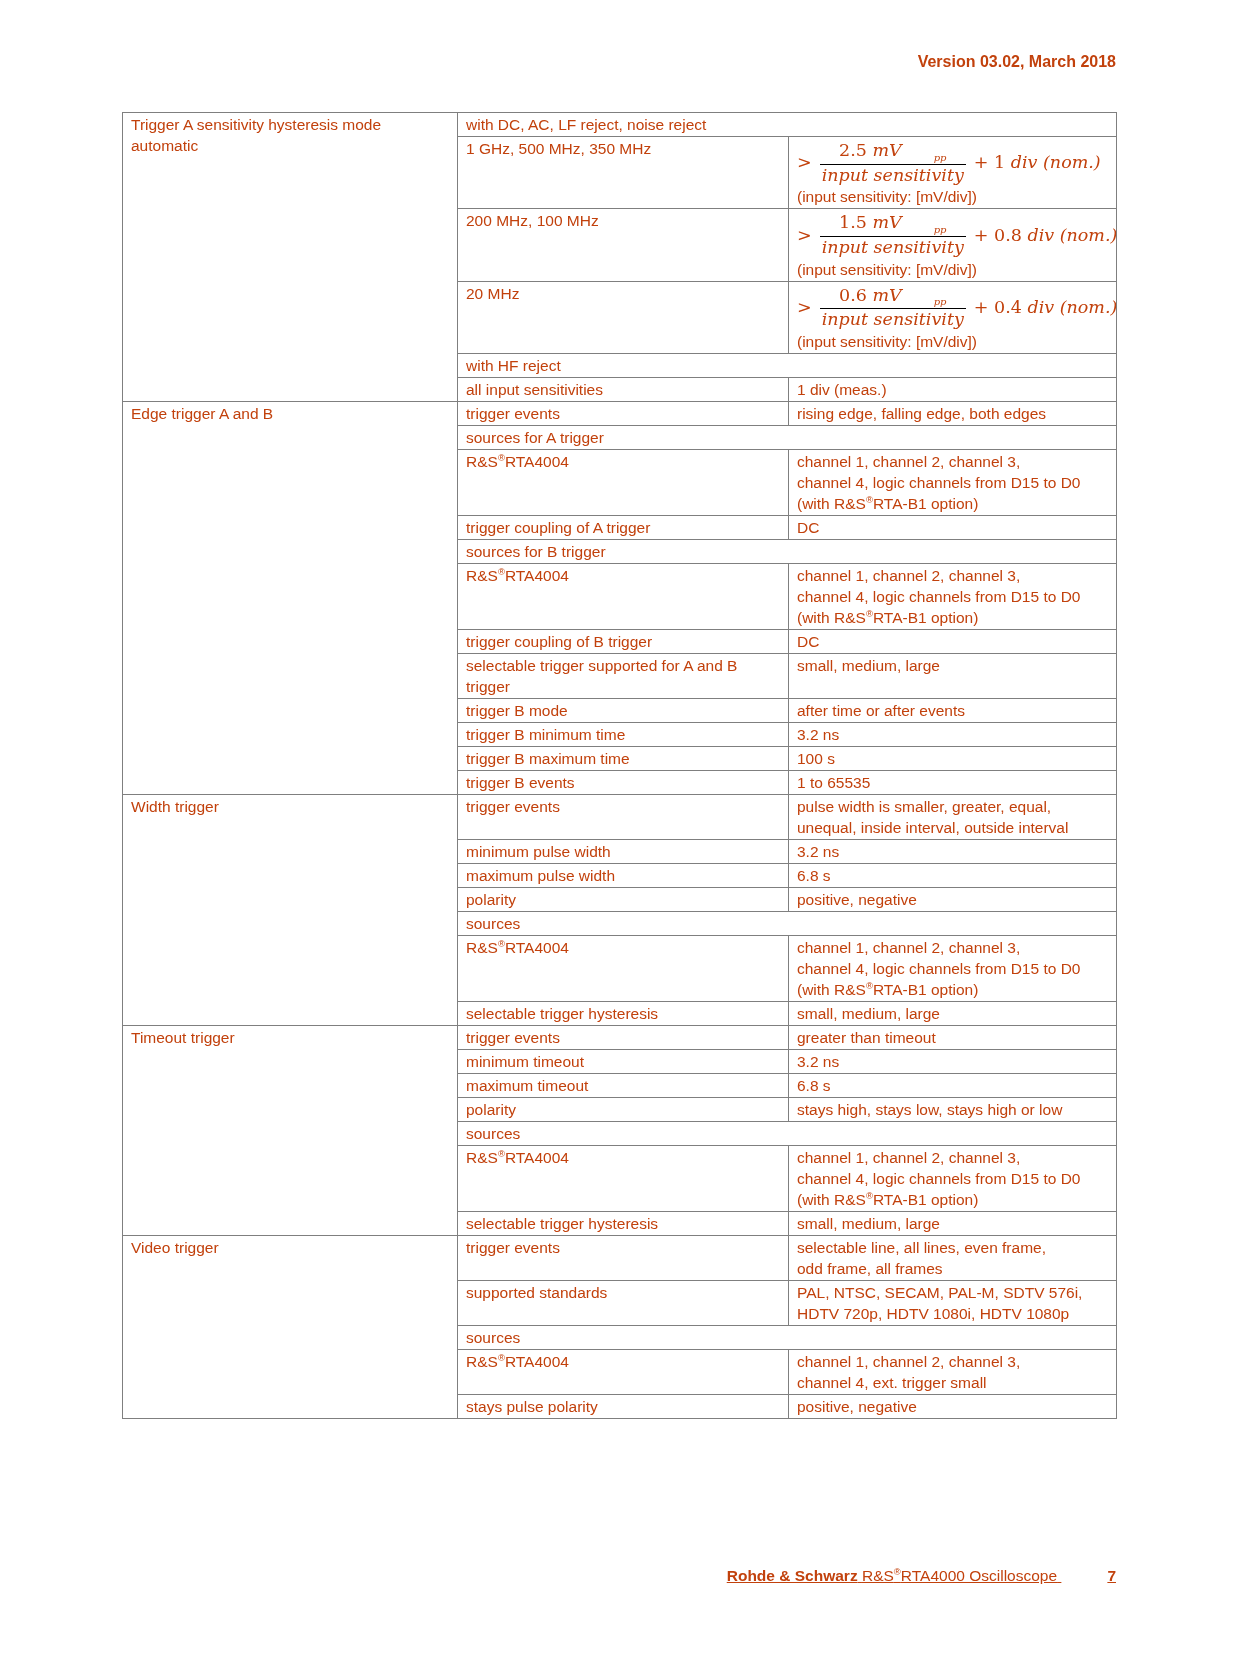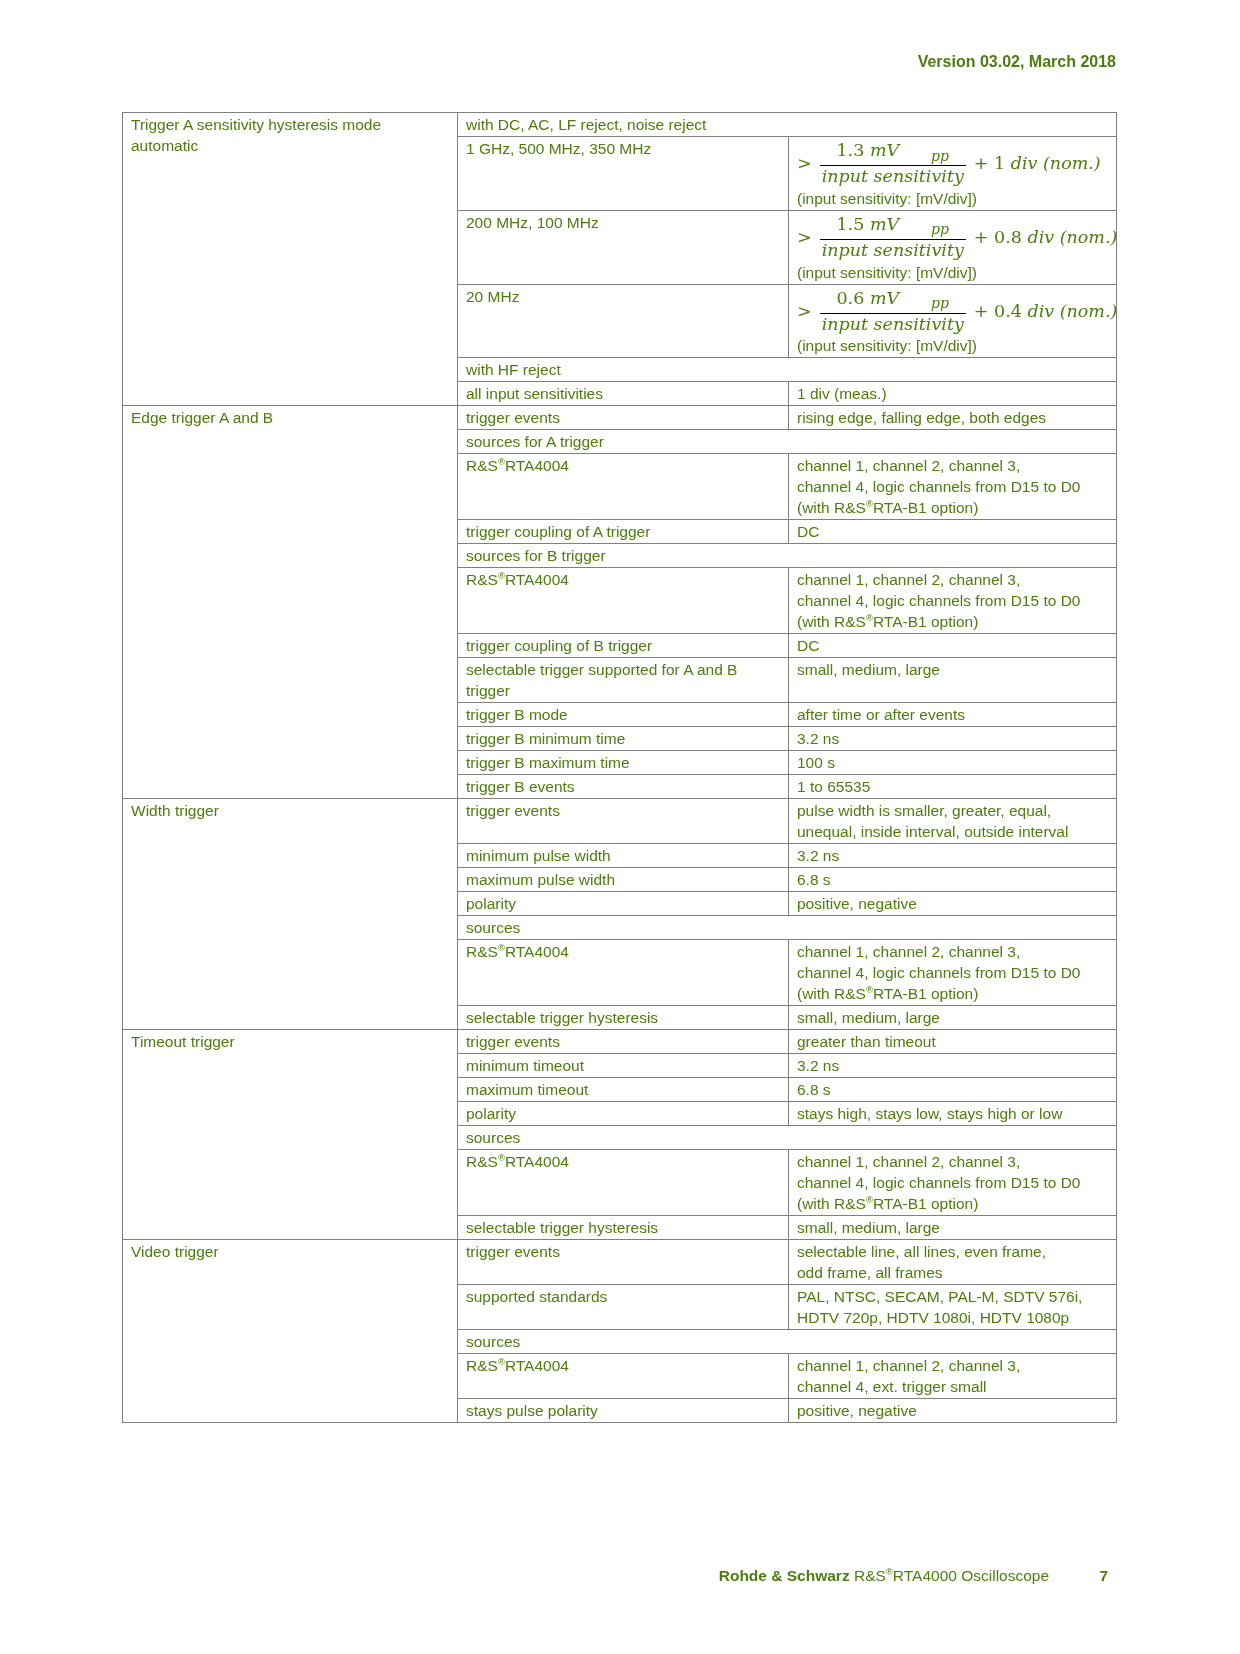--- a/index.html
+++ b/index.html
@@ -1,21 +1,21 @@
 <!DOCTYPE html>
 <html><head>
 <meta charset="utf-8">
 <style>
   html,body{margin:0;padding:0;background:#ffffff;}
   .page{
     position:relative;
     width:1240px;height:1654px;
     background:#ffffff;
     font-family:"Liberation Sans",sans-serif;
-    color:#4d7c0f;
+    color:#c2410c;
     overflow:hidden;
   }
   .header-version{
     position:absolute;
     top:52px;right:124px;
     font-size:16px;font-weight:bold;
     line-height:20px;
   }
   table.spec{
     position:absolute;
@@ -42,33 +42,34 @@
     font-style:italic;
     font-size:17.5px;
     line-height:1.12;
     padding:3px 0 1px 0;
   }
   .gt{font-style:normal;}
   .frac{display:inline-block;text-align:center;}
   .frac .num{display:block;padding:0 6px 1px 6px;white-space:nowrap;}
   .frac .den{display:block;border-top:1.4px solid #000;padding:1px 2px 0 2px;white-space:nowrap;}
   .upright{font-style:normal;}
-  .msub{font-size:14px;font-style:italic;margin-left:32px;}
+  .msub{font-size:10px;font-style:italic;margin-left:32px;}
   .tail{white-space:nowrap;}
   .formula-caption{
     font-family:"Liberation Sans",sans-serif;
     font-style:normal;
     font-size:15.5px;line-height:21px;
   }
   sup.reg{font-size:9.5px;line-height:0;vertical-align:super;}
   .footer{
     position:absolute;
-    top:1566px;right:132px;
+    top:1566px;right:124px;
     font-size:15.5px;line-height:20px;
     white-space:nowrap;
+    text-decoration:underline;
   }
   .footer .bold{font-weight:bold;}
   .footer .pagenum{font-weight:bold;margin-left:46px;}
 </style>
 </head>
 <body>
 
 <div class="page">
 
   <div class="header-version">Version 03.02, March 2018</div>
@@ -84,21 +85,21 @@
       <tr>
         <td class="cat" rowspan="6">Trigger A sensitivity hysteresis mode automatic</td>
         <td colspan="2">with DC, AC, LF reject, noise reject</td>
       </tr>
       <tr>
         <td class="indent">1 GHz, 500 MHz, 350 MHz</td>
         <td>
           <div class="formula">
             <span class="gt">&gt;</span>
             <span class="frac">
-              <span class="num"><span class="upright">1.3</span>&nbsp;<span>mV</span><sub class="msub">pp</sub></span>
+              <span class="num"><span class="upright">2.5</span>&nbsp;<span>mV</span><sub class="msub">pp</sub></span>
               <span class="den">input sensitivity</span>
             </span>
             <span class="tail"><span class="upright">+ 1</span> <span>div (nom.)</span></span>
           </div>
           <div class="formula-caption">(input sensitivity: [mV/div])</div>
         </td>
       </tr>
       <tr>
         <td class="indent">200 MHz, 100 MHz</td>
         <td>

